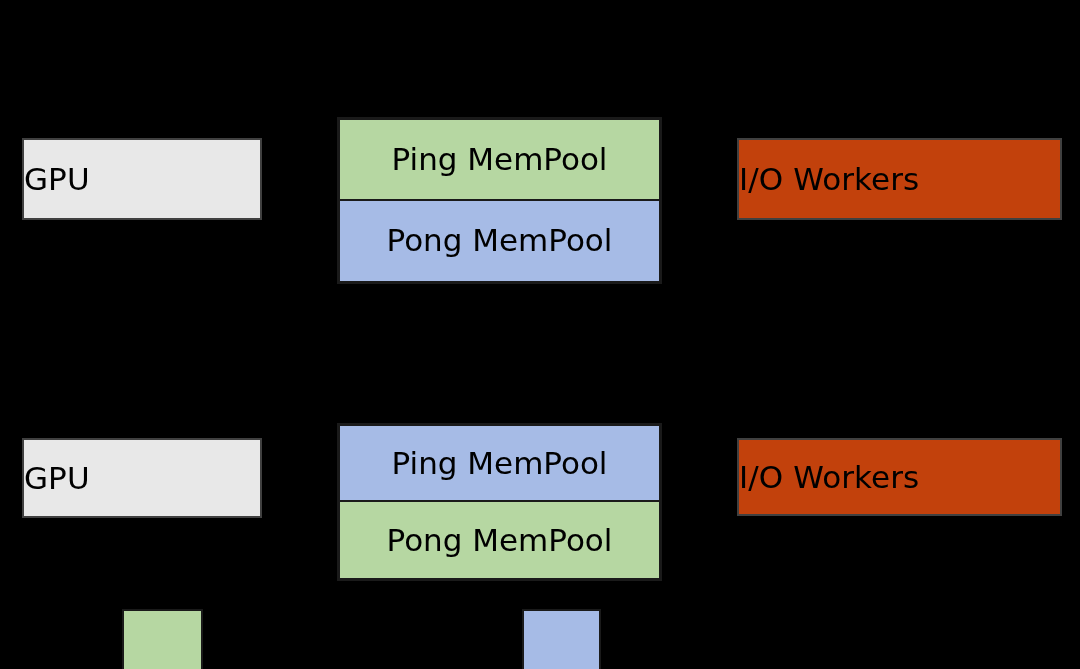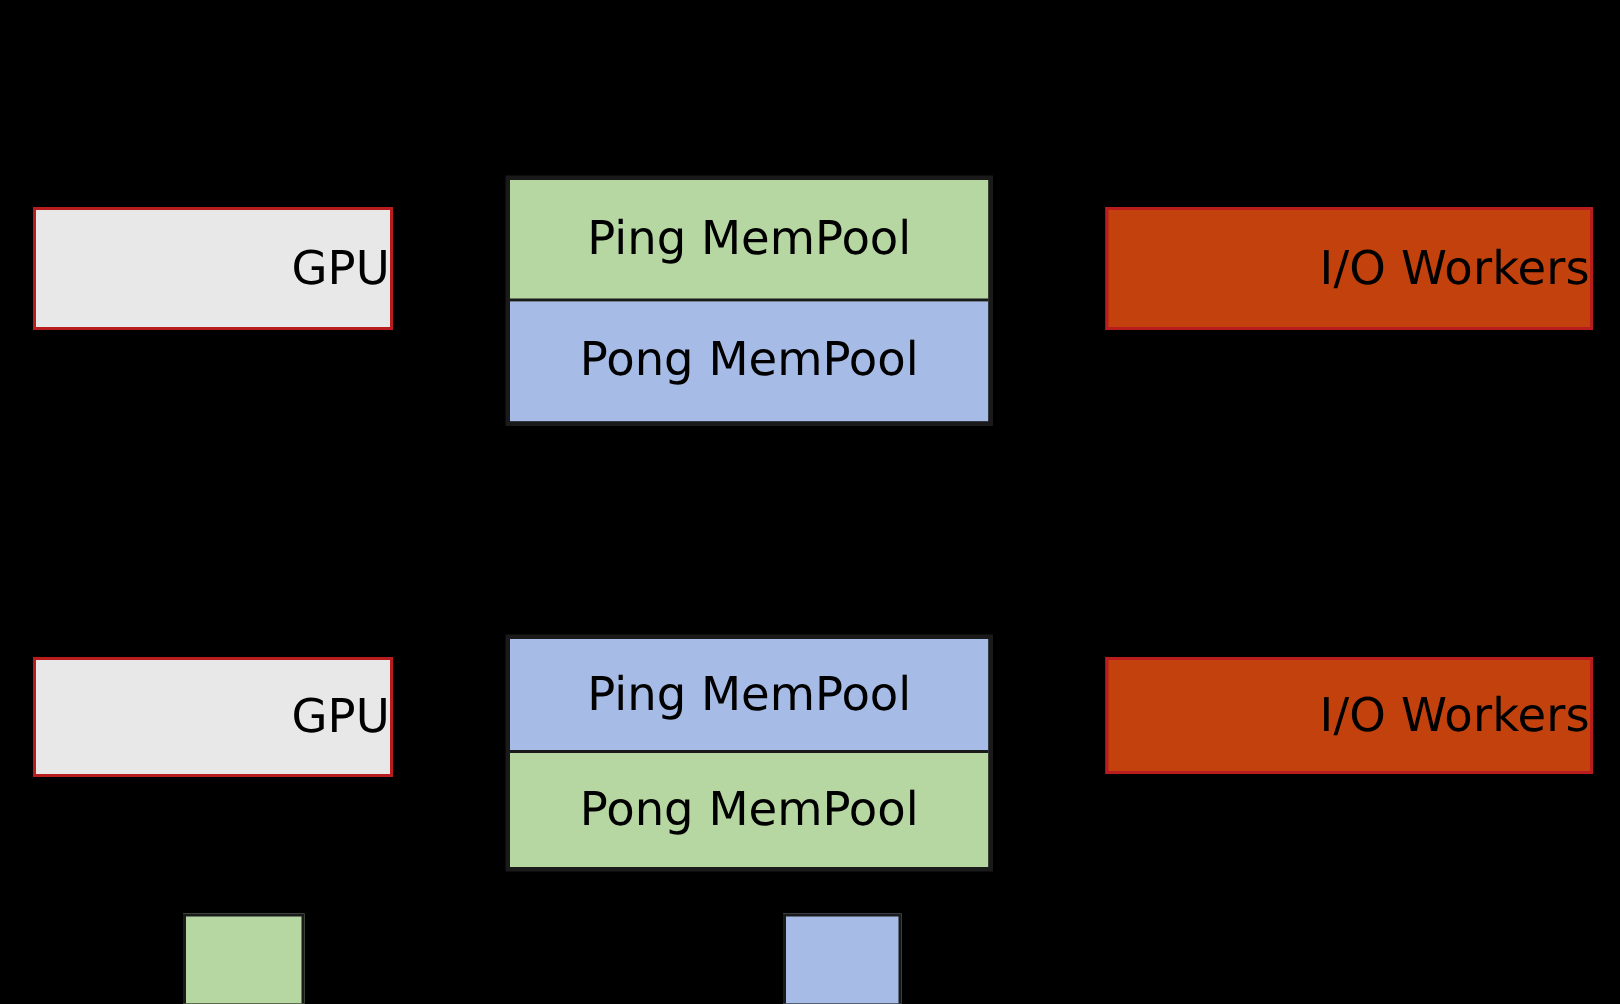--- a/index.html
+++ b/index.html
@@ -17,24 +17,24 @@
     position: relative;
     width: 1080px;
     height: 669px;
     background: #000000;
   }
 
   
   .box {
     position: absolute;
     box-sizing: border-box;
-    border: 2px solid #b91c1c;
+    border: 2px solid #404040;
     display: flex;
     align-items: center;
-    justify-content: flex-end;
+    justify-content: flex-start;
     overflow: hidden;
   }
   .box-label {
     font-size: 31px;
     line-height: 1;
     color: #000000;
     white-space: nowrap;
     letter-spacing: 0.1px;
   }
 

